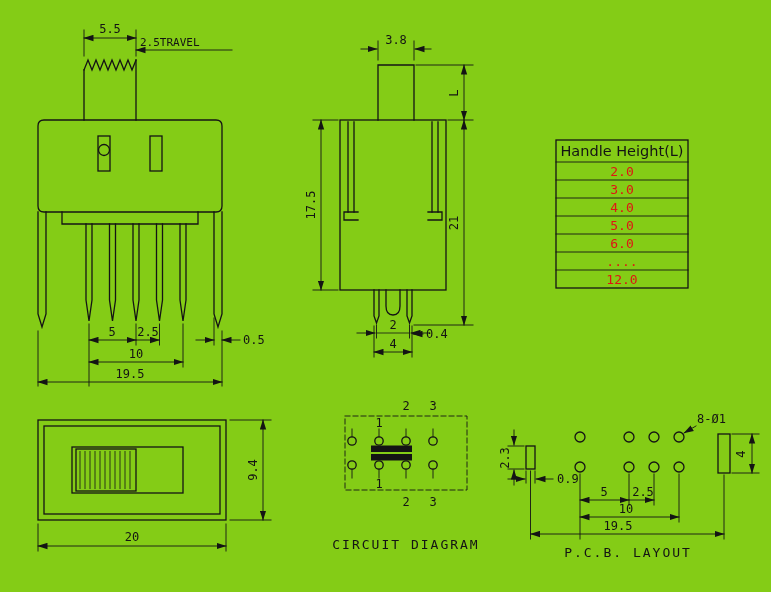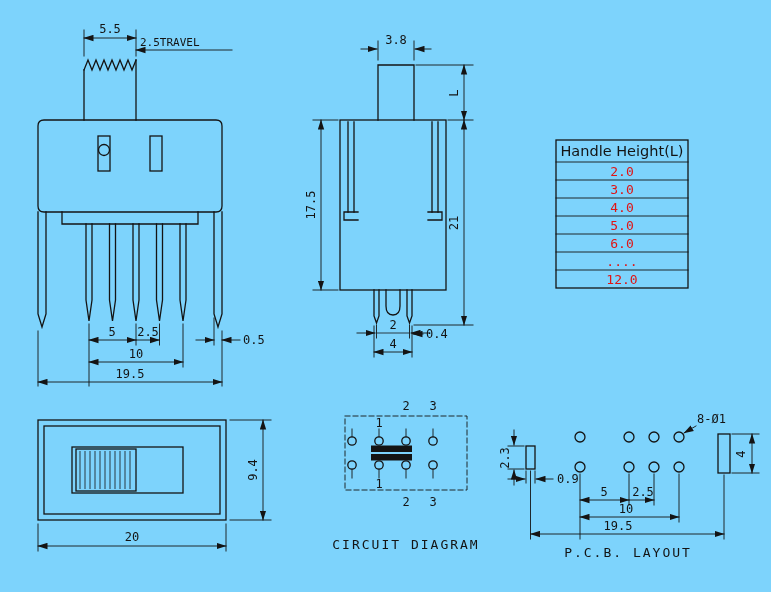--- a/index.html
+++ b/index.html
@@ -1,16 +1,16 @@
 <!DOCTYPE html>
 <html><head>
 <meta charset="utf-8">
 <style>
   html,body{margin:0;padding:0;background:#ffffff;}
-  .stage{position:relative;width:771px;height:592px;background:#7dd3fc;overflow:hidden;}
+  .stage{position:relative;width:771px;height:592px;background:#84cc16;overflow:hidden;}
   svg{display:block;}
   .ol{stroke:#141414;stroke-width:1.3;fill:none;stroke-linecap:square;stroke-linejoin:miter;}
   .dl{stroke:#141414;stroke-width:0.9;fill:none;stroke-linecap:square;}
   .thin{stroke:#141414;stroke-width:0.8;fill:none;}
   .dash{stroke-dasharray:5 3;}
   .fillk{fill:#141414;stroke:none;}
   .dim{font-family:"DejaVu Sans Mono",monospace;font-size:12px;fill:#141414;}
   .dim-sm{font-family:"DejaVu Sans Mono",monospace;font-size:11px;fill:#141414;}
   .red{fill:#e01414;}
   .hdr{font-family:"DejaVu Sans",sans-serif;font-size:14.5px;fill:#141414;}

